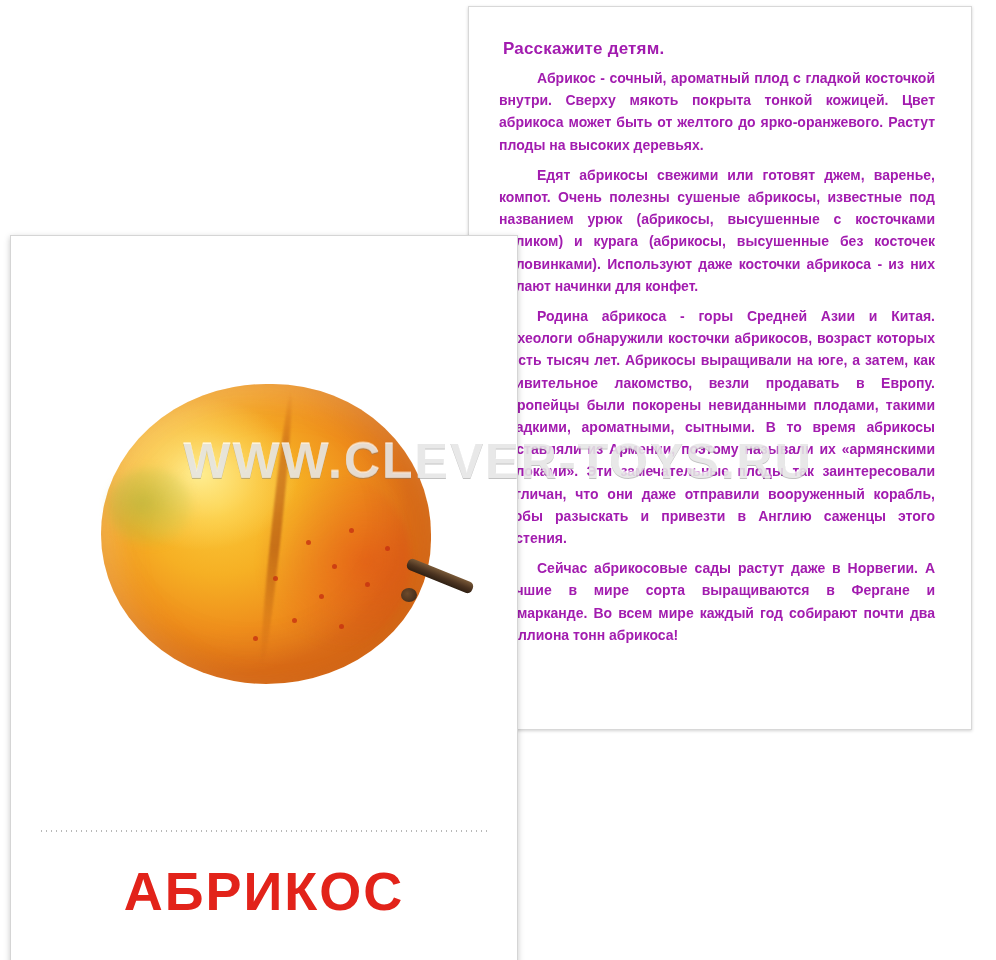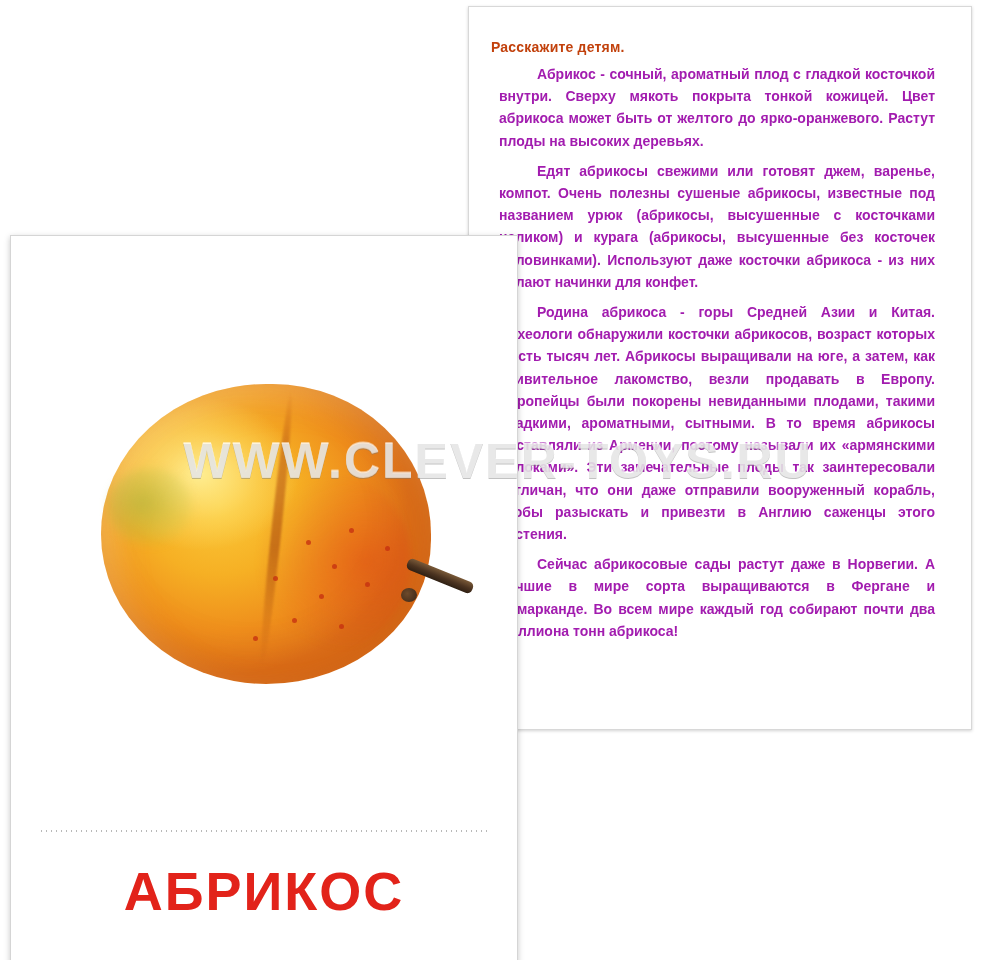--- a/index.html
+++ b/index.html
@@ -30,23 +30,23 @@
   }
   .back-inner {
     position: absolute;
     left: 22px;
     top: 32px;
     width: 452px;
   }
   .back-heading {
     font-family: "Liberation Sans", sans-serif;
     font-weight: bold;
-    font-size: 14px;
-    color: #c2410c;
-    margin: 0 0 2px 0;
+    font-size: 17px;
+    color: #a21caf;
+    margin: 0 0 2px 12px;
     letter-spacing: 0.2px;
   }
   .back-para {
     font-family: "Liberation Sans", sans-serif;
     font-size: 14px;
     line-height: 22.2px;
     color: #a21caf;
     margin: 8px;
     text-align: justify;
     text-indent: 38px;

